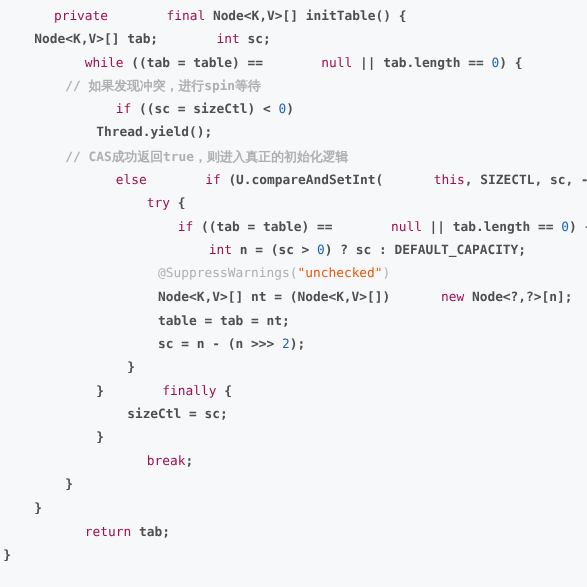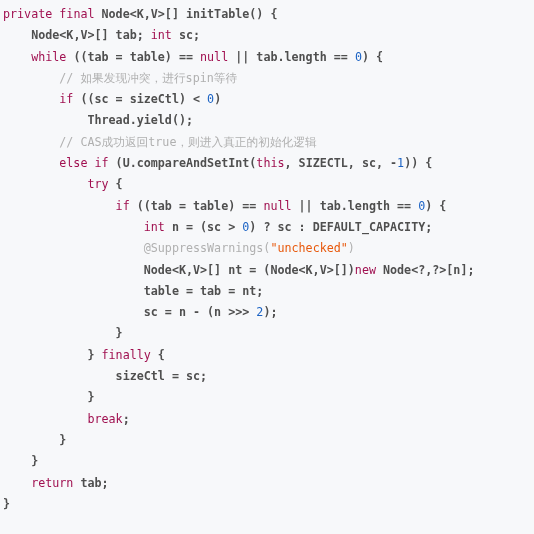--- a/index.html
+++ b/index.html
@@ -21,23 +21,23 @@
     font-size: 11.7px;
     line-height: 21.3px;
     white-space: pre;
     letter-spacing: 0px;
     color: #4a4a4a;
   }
   .ln {
     height: 21.3px;
     white-space: pre;
   }
-  .kw   { color: #a01050; }
+  .kw   { color: #a01050; margin-left: 46px; }
   .plain{ color: #4f4f4f; font-weight: bold; }
   .num  { color: #1a62c4; }
   .str  { color: #e8590c; }
-  .cmt  { color: #b0b0b0; }
+  .cmt  { color: #b0b0b0; font-weight: bold; }
   .anno { color: #b0b0b0; }
 </style>
 </head>
 <body>
 
 <div id="code-block"><div class="ln"><span></span><span class="kw">private</span><span class="plain"> </span><span class="kw">final</span><span class="plain"> Node&lt;K,V&gt;[] initTable() {</span></div><div class="ln"><span>    </span><span class="plain">Node&lt;K,V&gt;[] tab; </span><span class="kw">int</span><span class="plain"> sc;</span></div><div class="ln"><span>    </span><span class="kw">while</span><span class="plain"> ((tab = table) == </span><span class="kw">null</span><span class="plain"> || tab.length == </span><span class="num">0</span><span class="plain">) {</span></div><div class="ln"><span>        </span><span class="cmt">// 如果发现冲突，进行spin等待</span></div><div class="ln"><span>        </span><span class="kw">if</span><span class="plain"> ((sc = sizeCtl) &lt; </span><span class="num">0</span><span class="plain">)</span></div><div class="ln"><span>            </span><span class="plain">Thread.yield();</span></div><div class="ln"><span>        </span><span class="cmt">// CAS成功返回true，则进入真正的初始化逻辑</span></div><div class="ln"><span>        </span><span class="kw">else</span><span class="plain"> </span><span class="kw">if</span><span class="plain"> (U.compareAndSetInt(</span><span class="kw">this</span><span class="plain">, SIZECTL, sc, -</span><span class="num">1</span><span class="plain">)) {</span></div><div class="ln"><span>            </span><span class="kw">try</span><span class="plain"> {</span></div><div class="ln"><span>                </span><span class="kw">if</span><span class="plain"> ((tab = table) == </span><span class="kw">null</span><span class="plain"> || tab.length == </span><span class="num">0</span><span class="plain">) {</span></div><div class="ln"><span>                    </span><span class="kw">int</span><span class="plain"> n = (sc &gt; </span><span class="num">0</span><span class="plain">) ? sc : DEFAULT_CAPACITY;</span></div><div class="ln"><span>                    </span><span class="anno">@SuppressWarnings(</span><span class="str">"unchecked"</span><span class="anno">)</span></div><div class="ln"><span>                    </span><span class="plain">Node&lt;K,V&gt;[] nt = (Node&lt;K,V&gt;[])</span><span class="kw">new</span><span class="plain"> Node&lt;?,?&gt;[n];</span></div><div class="ln"><span>                    </span><span class="plain">table = tab = nt;</span></div><div class="ln"><span>                    </span><span class="plain">sc = n - (n &gt;&gt;&gt; </span><span class="num">2</span><span class="plain">);</span></div><div class="ln"><span>                </span><span class="plain">}</span></div><div class="ln"><span>            </span><span class="plain">} </span><span class="kw">finally</span><span class="plain"> {</span></div><div class="ln"><span>                </span><span class="plain">sizeCtl = sc;</span></div><div class="ln"><span>            </span><span class="plain">}</span></div><div class="ln"><span>            </span><span class="kw">break</span><span class="plain">;</span></div><div class="ln"><span>        </span><span class="plain">}</span></div><div class="ln"><span>    </span><span class="plain">}</span></div><div class="ln"><span>    </span><span class="kw">return</span><span class="plain"> tab;</span></div><div class="ln"><span></span><span class="plain">}</span></div></div>
 
 </body></html>

